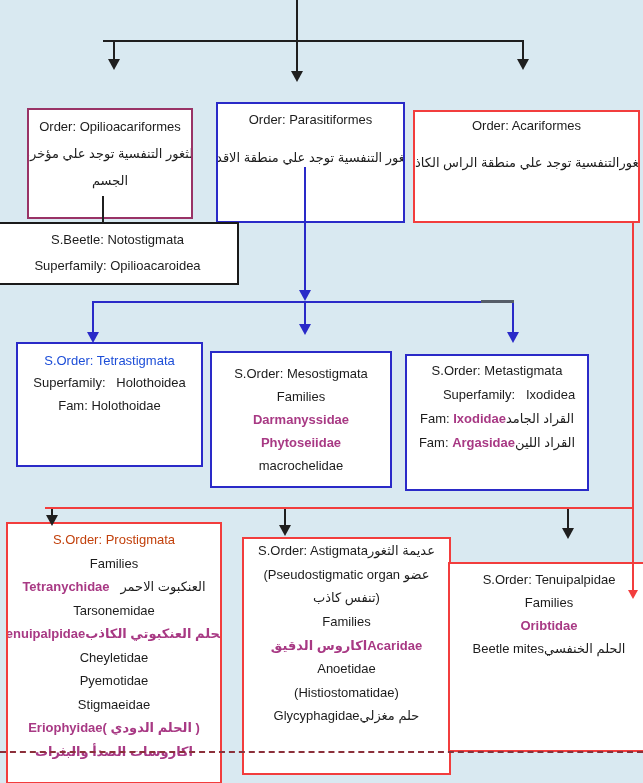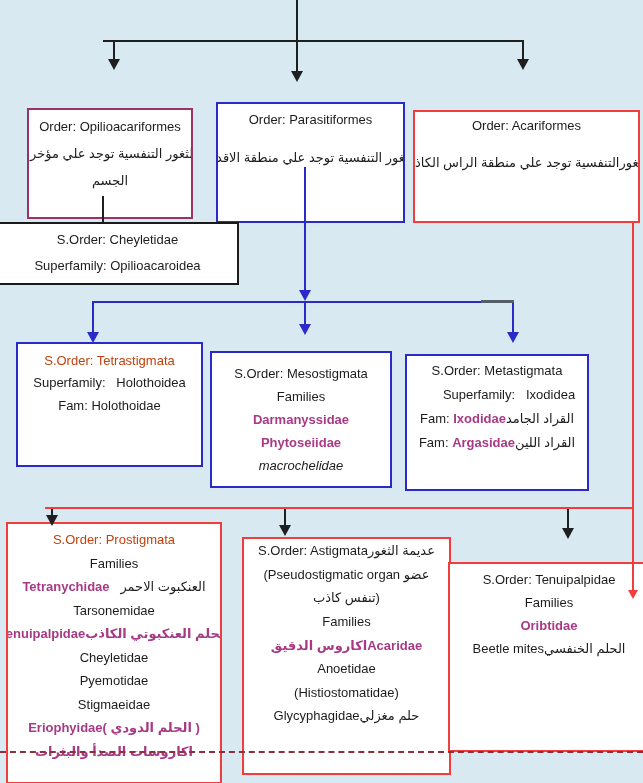--- a/index.html
+++ b/index.html
@@ -97,32 +97,32 @@
       <div class="bline" style="height: 18.5px;">
         <span class="seg seg-en" style="color: rgb(28, 28, 28);">Order: Acariformes</span>
       </div>
       <div class="bline" style="height: 18.5px;"></div>
       <div class="bline" style="height: 18.5px;">
         <span class="seg seg-ar" style="color: rgb(28, 28, 28);">الثغورالتنفسية توجد علي منطقة الراس الكاذب</span>
       </div>
     </div>
   <div class="box" style="left: -4px; top: 222px; width: 243px; height: 63px; border-color: rgb(26, 26, 26); padding-top: 3px;">
       <div class="bline" style="height: 25.5px;">
-        <span class="seg seg-en" style="color: rgb(28, 28, 28);">S.Order: Cheyletidae</span>
+        <span class="seg seg-en" style="color: rgb(28, 28, 28);">S.Beetle: Notostigmata</span>
       </div>
       <div class="bline" style="height: 25.5px;">
         <span class="seg seg-en" style="color: rgb(28, 28, 28);">Superfamily: Opilioacaroidea</span>
       </div>
       <div class="bline" style="height: 25.5px;">
         <span class="seg seg-en" style="color: rgb(28, 28, 28);">Fam: Opilioacaridae</span>
       </div>
     </div>
   <div class="box" style="left: 16px; top: 342px; width: 187px; height: 125px; border-color: rgb(42, 42, 200); padding-top: 5px;">
       <div class="bline" style="height: 22.5px;">
-        <span class="seg seg-en" style="color: #c2410c;">S.Order: Tetrastigmata</span>
+        <span class="seg seg-en" style="color: #1d4ed8;">S.Order: Tetrastigmata</span>
       </div>
       <div class="bline" style="height: 22.5px;">
         <span class="seg seg-en" style="color: rgb(28, 28, 28);">Superfamily:&nbsp;&nbsp; Holothoidea</span>
       </div>
       <div class="bline" style="height: 22.5px;">
         <span class="seg seg-en" style="color: rgb(28, 28, 28);">Fam: Holothoidae</span>
       </div>
     </div>
   <div class="box" style="left: 210px; top: 351px; width: 182px; height: 137px; border-color: rgb(42, 42, 200); padding-top: 9px;">
       <div class="bline" style="height: 23px;">
@@ -130,21 +130,21 @@
       </div>
       <div class="bline" style="height: 23px;">
         <span class="seg seg-en" style="color: rgb(28, 28, 28);">Families</span>
       </div>
       <div class="bline" style="height: 23px;">
         <span class="seg seg-pb" style="color: rgb(168, 57, 132);">Darmanyssidae</span>
       </div>
       <div class="bline" style="height: 23px;">
         <span class="seg seg-pb" style="color: rgb(168, 57, 132);">Phytoseiidae</span>
       </div>
-      <div class="bline" style="height: 23px; font-style: italic;">
+      <div class="bline" style="height: 23px;">
         <span class="seg seg-en" style="color: rgb(28, 28, 28);">macrochelidae</span>
       </div>
     </div>
   <div class="box" style="left: 405px; top: 354px; width: 184px; height: 137px; border-color: rgb(42, 42, 200); padding-top: 2px;">
       <div class="bline" style="height: 24px;">
         <span class="seg seg-en" style="color: rgb(28, 28, 28);">S.Order: Metastigmata</span>
       </div>
       <div class="bline" style="height: 24px; margin-left: 24px;">
         <span class="seg seg-en" style="color: rgb(28, 28, 28);">Superfamily:&nbsp;&nbsp; Ixodidea</span>
       </div>

